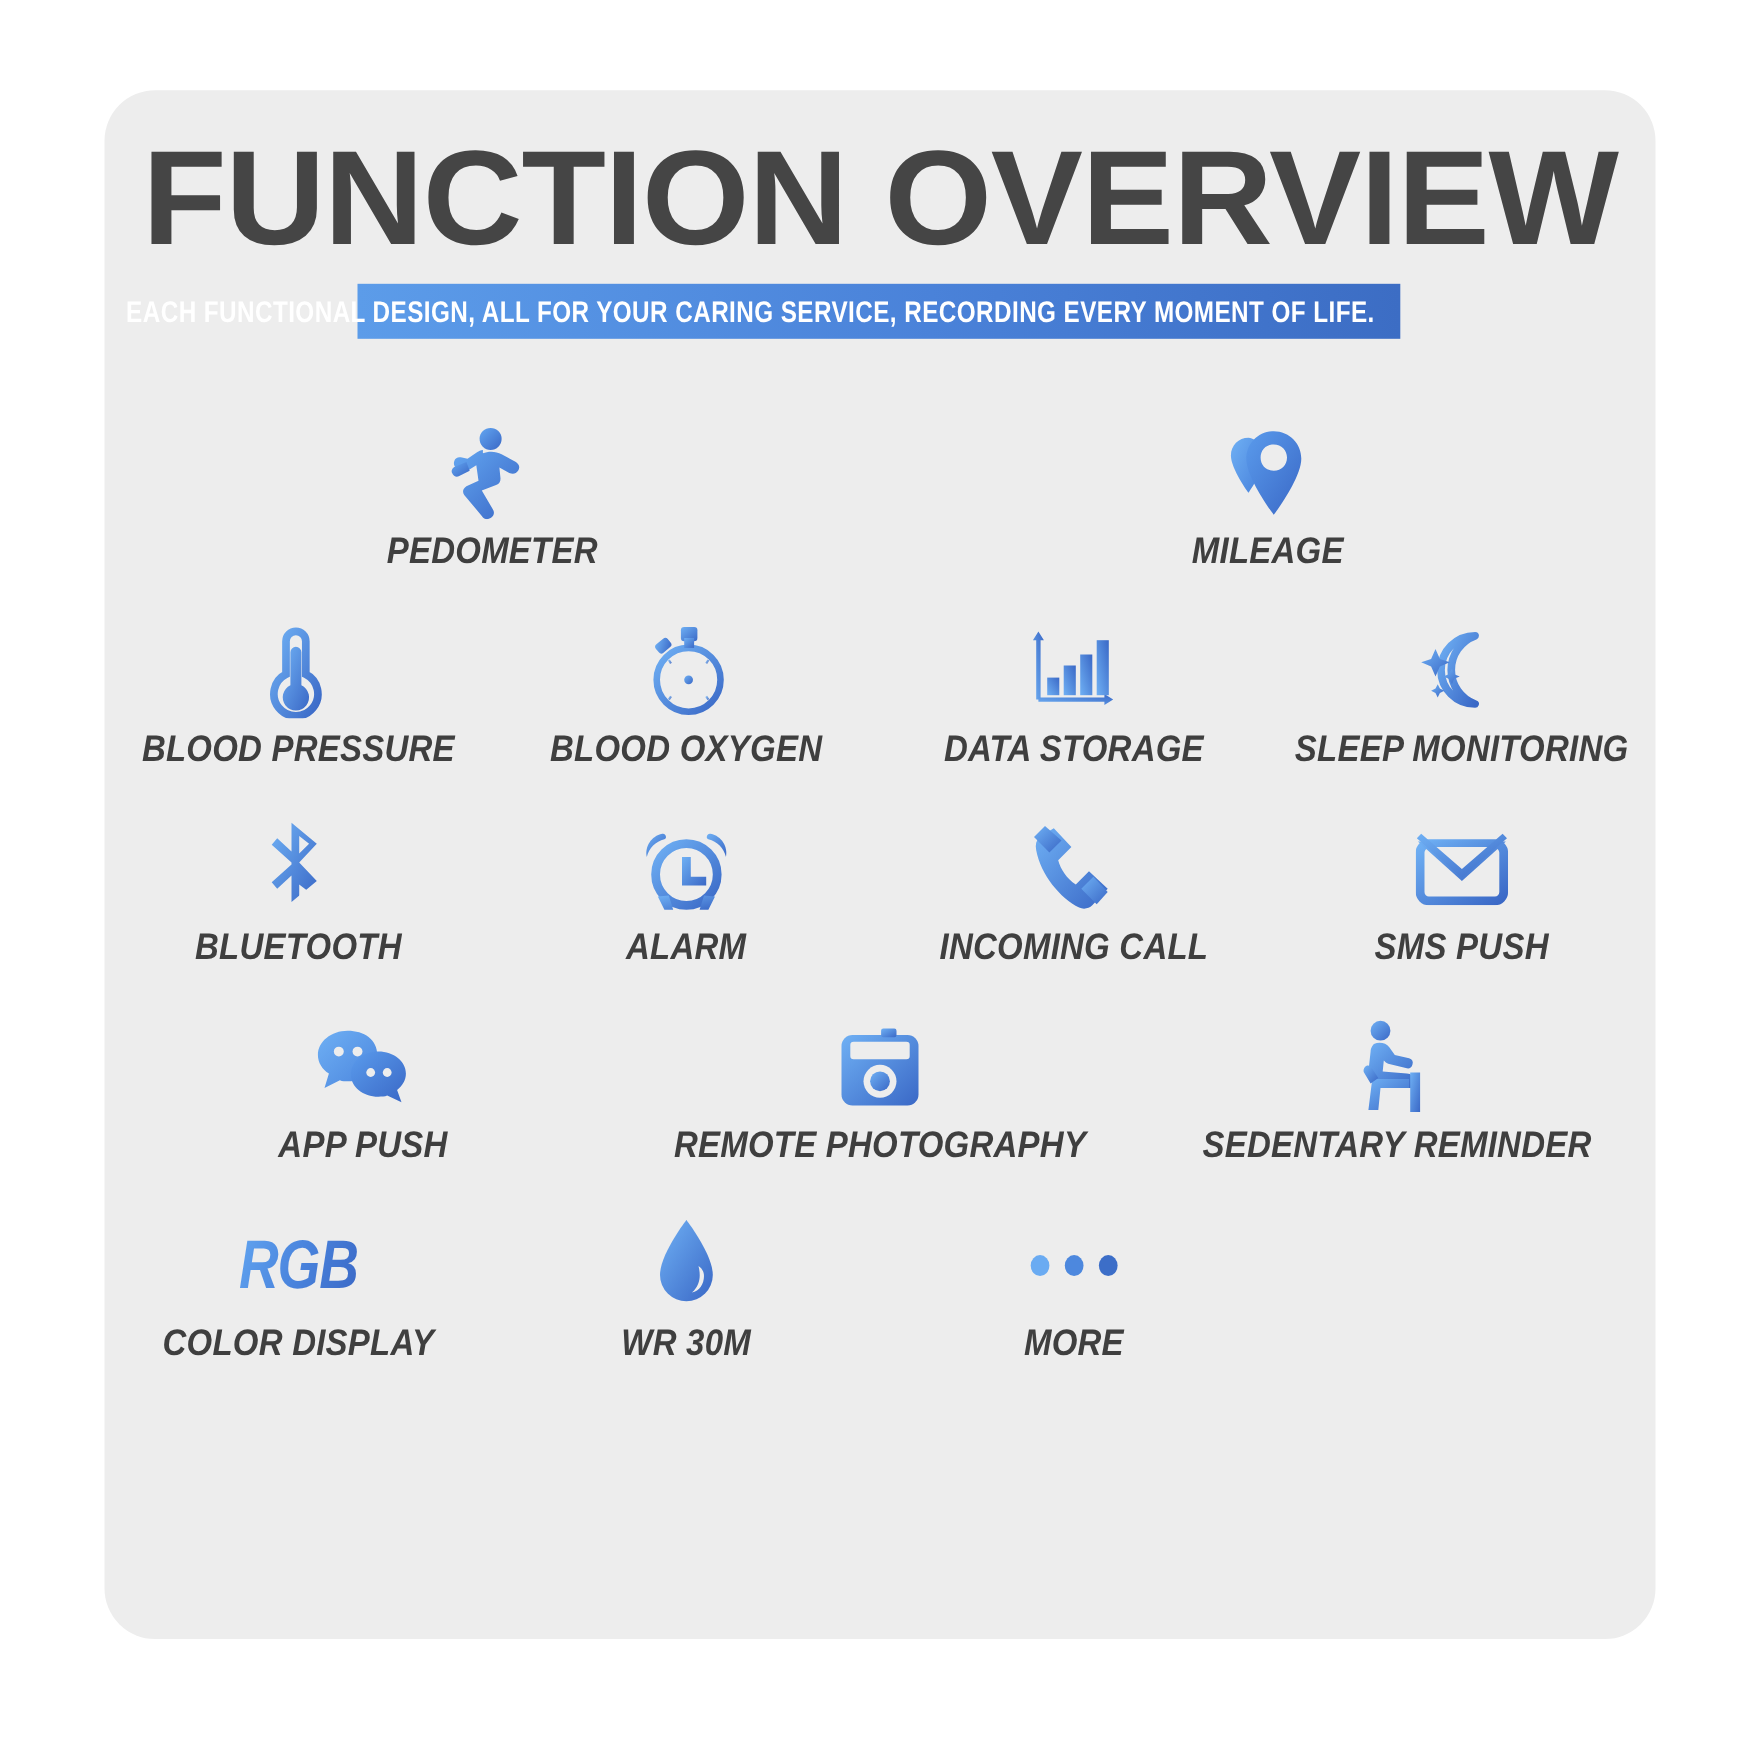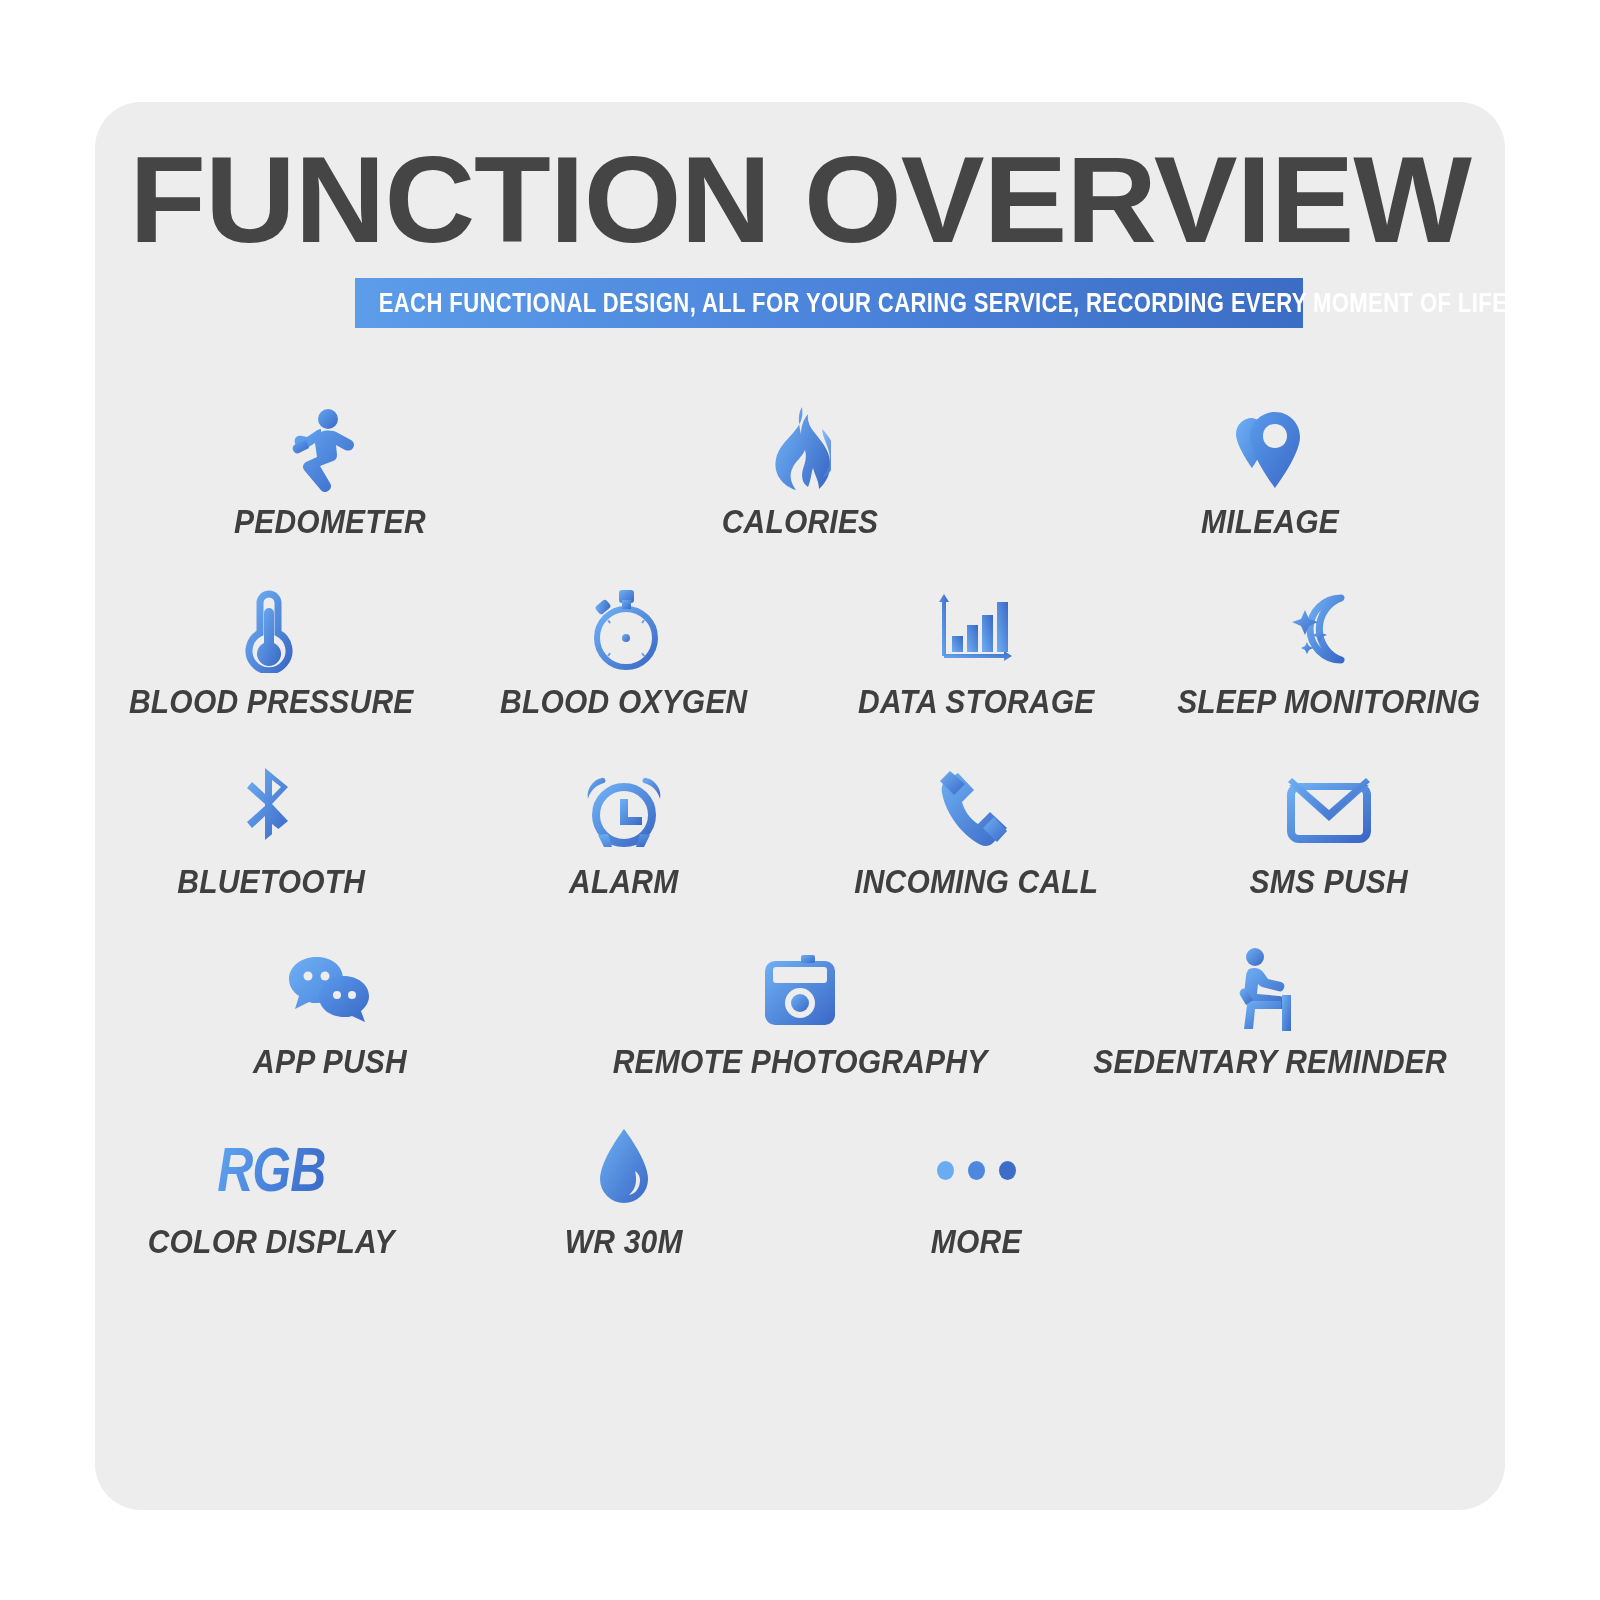--- a/index.html
+++ b/index.html
@@ -18,21 +18,21 @@
     position: relative;
     width: 1600px;
     height: 1600px;
     background: #ffffff;
   }
 
   
   .card {
     position: absolute;
     left: 95px;
-    top: 102px;
+    top: 82px;
     width: 1410px;
     height: 1408px;
     background: #ededed;
     border-radius: 46px;
   }
 
   
   .title {
     position: absolute;
     left: 0;
@@ -52,22 +52,21 @@
 
   .subtitle-bar {
     position: absolute;
     left: 230px;
     top: 176px;
     width: 948px;
     height: 50px;
     background: linear-gradient(to right, #5c9ce9 0%, #4a82d9 55%, #3c6dc4 100%);
     display: flex;
     align-items: center;
-    justify-content: flex-start;
-    margin-left: 30px;
+    justify-content: flex-end;
   }
   .subtitle-text {
     font-family: "Liberation Sans Narrow", "Liberation Sans", sans-serif;
     font-weight: bold;
     font-size: 23px;
     letter-spacing: 0.4px;
     color: #ffffff;
     white-space: nowrap;
     transform: scaleX(0.96) scaleY(1.18);
     transform-origin: 50% 50%;
@@ -174,37 +173,20 @@
               <g fill="url(#g_run)">
                 <circle cx="37" cy="11" r="10"></circle>
                 <path d="M30 24c5-2 12-2 17 1l13 7c3 2 4 5 2 8-2 3-5 3-8 2l-9-5 1 10c0 3-1 5-4 6l-13 5 10 17c2 3 1 6-2 8-3 2-6 1-8-2L13 62c-2-3-1-6 2-8l11-5-2-14-8 5-9-2c-3-1-4-4-3-7 1-3 4-4 7-3l5 1 9-6c1-1 3-2 5-2z"></path>
                 <path d="M5 36c-3 1-4 4-3 6 1 3 4 4 6 3l10-5-3-8-10 4z"></path>
               </g>
             </svg>
           </div>
           <div class="cell-label">PEDOMETER</div>
         </div>
 
-        <div class="cell">
-          <div class="icon-wrap">
-            <svg width="62" height="86" viewBox="0 0 62 86">
-              <defs>
-                  <linearGradient id="g_flame" x1="0" y1="0.2" x2="1" y2="0.9">
-                <stop offset="0" stop-color="#6fb0f4"></stop>
-                    <stop offset="1" stop-color="#3a68c6"></stop>
-              </linearGradient>
-                </defs>
-              <g fill="url(#g_flame)">
-                <path d="M33 0c2 12-3 19-9 26C17 34 9 41 7 52c-3 14 6 27 20 31-6-8-7-16-3-23 3-6 9-10 12-17 2 7 0 13-2 19-2 7-1 14 5 18 3-7 3-13 5-19 2 8 6 13 6 21 8-7 12-17 11-27-1-13-9-21-16-30-4-5-7-11-6-18-5 6-7 13-7 20-2-9-4-19 1-27z"></path>
-                <path d="M53 22c1 9 5 15 7 23 2 9 0 18-6 25 7-3 12-11 12-21 0-10-5-19-13-27z" opacity="0.85"></path>
-              </g>
-            </svg>
-          </div>
-          <div class="cell-label">CALORIES</div>
-        </div>
 
         <div class="cell">
           <div class="icon-wrap">
             <svg width="80" height="84" viewBox="0 0 80 84">
               <defs>
                 <linearGradient id="g_pin1" x1="0" y1="0" x2="1" y2="1">
                   <stop offset="0" stop-color="#6fb0f4"></stop>
                     <stop offset="1" stop-color="#4a84dd"></stop>
                 </linearGradient>
                 <linearGradient id="g_pin2" x1="0" y1="0" x2="1" y2="1">

